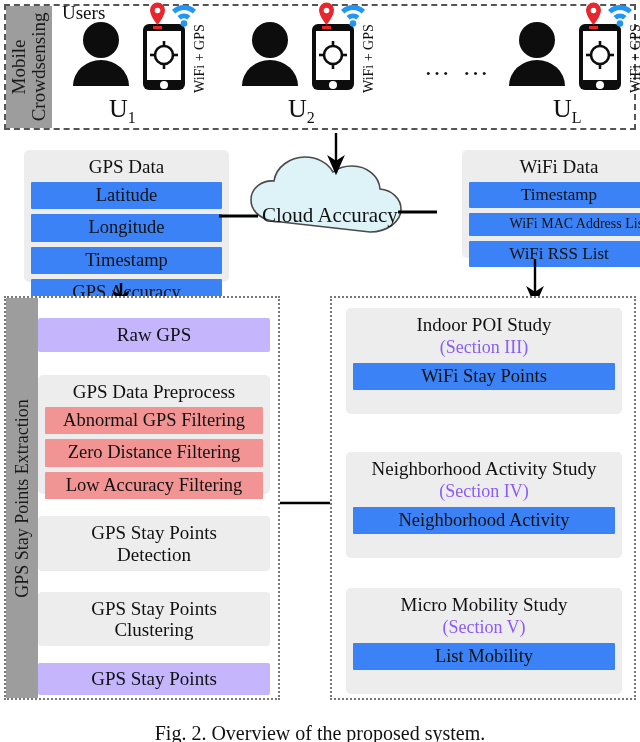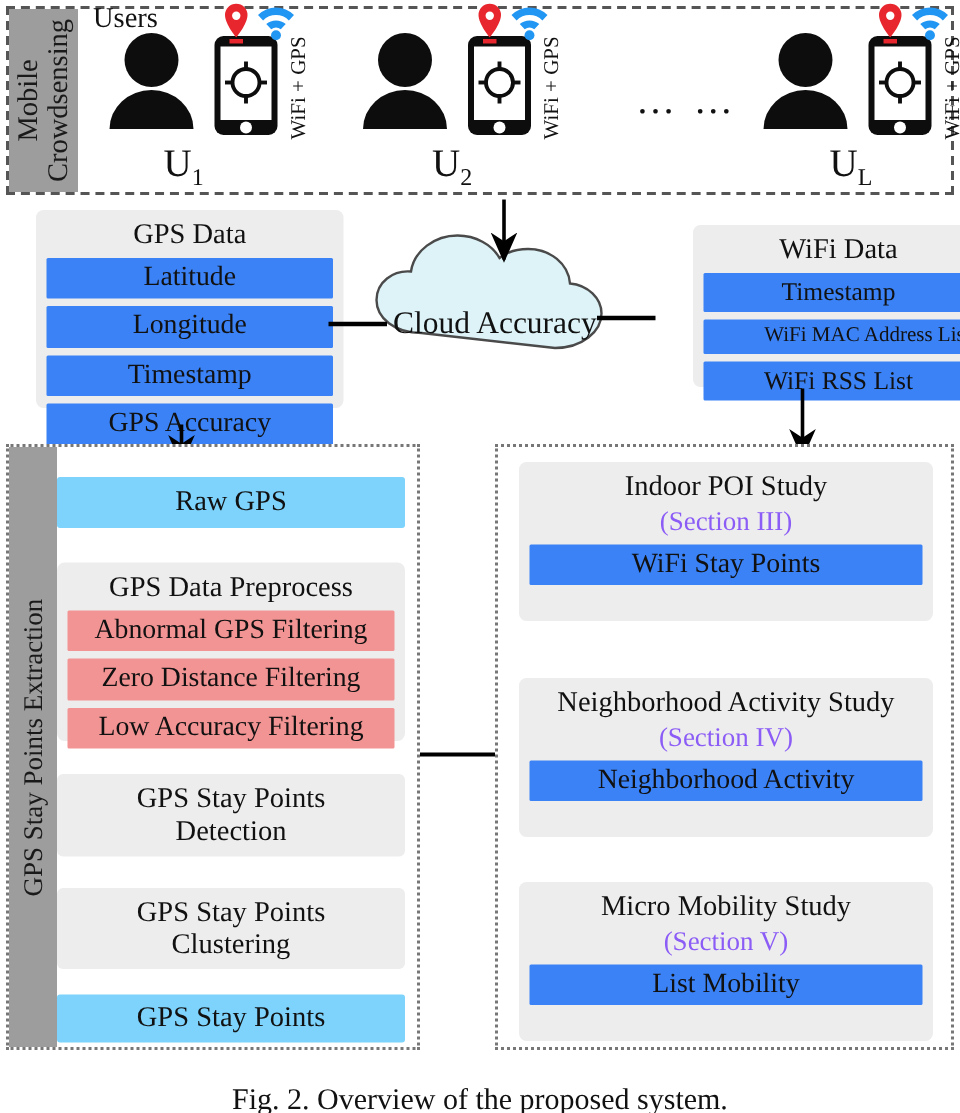--- a/index.html
+++ b/index.html
@@ -81,21 +81,21 @@
     background:#ededed;
     border-radius:4px;
     display:flex;align-items:center;justify-content:center;
     text-align:center;
     font-size:19px;
     line-height:1.12;
     box-sizing:border-box;
   }
   .orangebox{
     position:absolute;
-    background:#7dd3fc;
+    background:#c4b5fd;
     border-radius:2px;
     display:flex;align-items:center;justify-content:center;
     text-align:center;
     font-size:19px;
     box-sizing:border-box;
   }
 
   
   .usertxt{position:absolute;font-size:19px;white-space:nowrap;}
   .uname{position:absolute;font-size:26px;white-space:nowrap;}
@@ -213,21 +213,21 @@
   </div>
   <div class="uname" style="left:288px;top:94px;">
     <span>U</span><sub>2</sub>
   </div>
   <div class="uname" style="left:553px;top:94px;">
     <span>U</span><sub>L</sub>
   </div>
 
   <div class="dots" style="left:424px;top:52px;">… …</div>
 
-  <div class="group" style="left:24px;top:140px;width:205px;height:132px;">
+  <div class="group" style="left:24px;top:150px;width:205px;height:132px;">
     <div class="group-title">GPS Data</div>
     <div class="bar">Latitude</div>
     <div class="bar">Longitude</div>
     <div class="bar">Timestamp</div>
     <div class="bar">GPS Accuracy</div>
   </div>
 
   <div class="group" style="left:438px;top:150px;width:194px;height:108px;margin-left:24px;">
     <div class="group-title">WiFi Data</div>
     <div class="bar" style="font-size:17px;">Timestamp</div>

